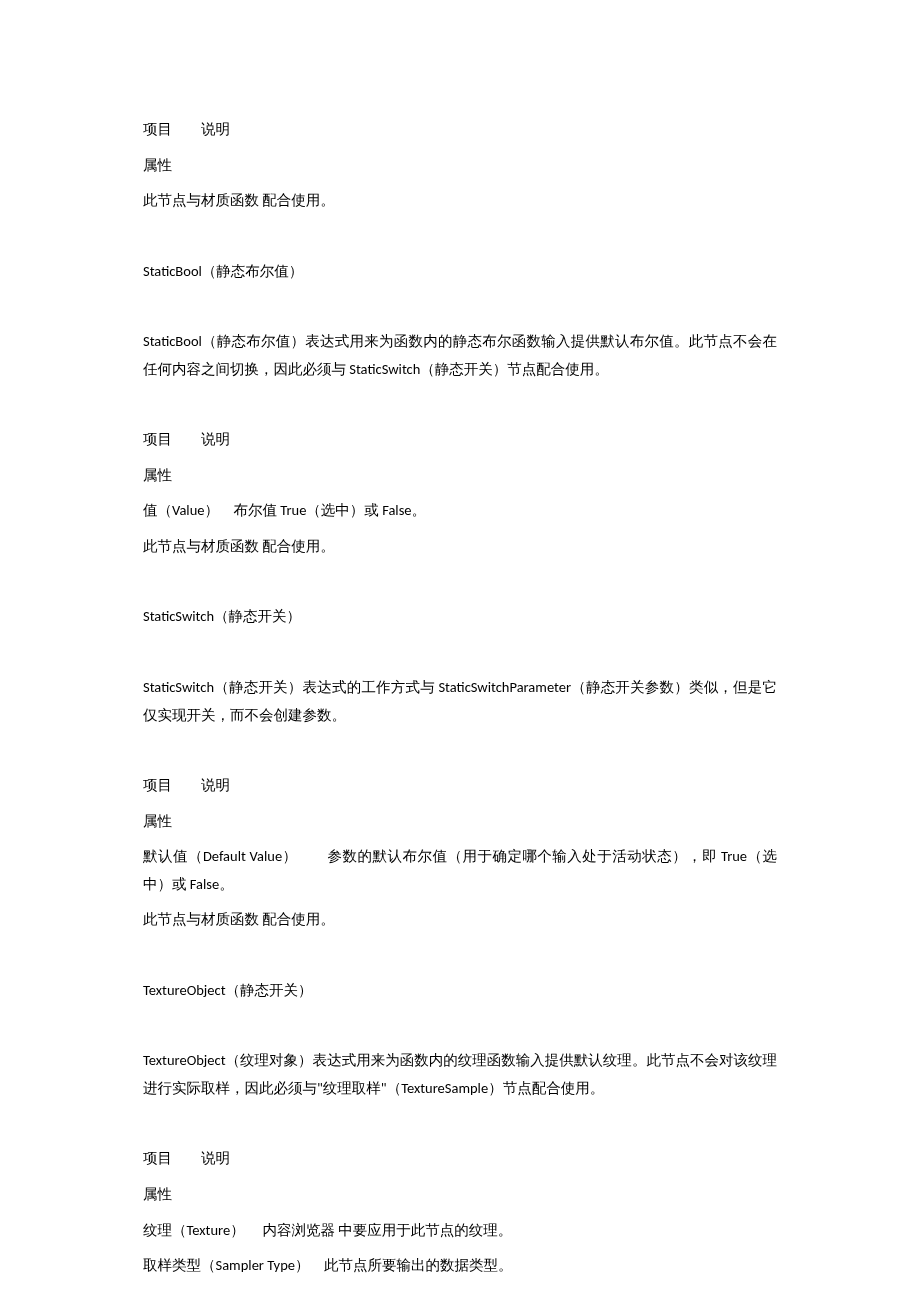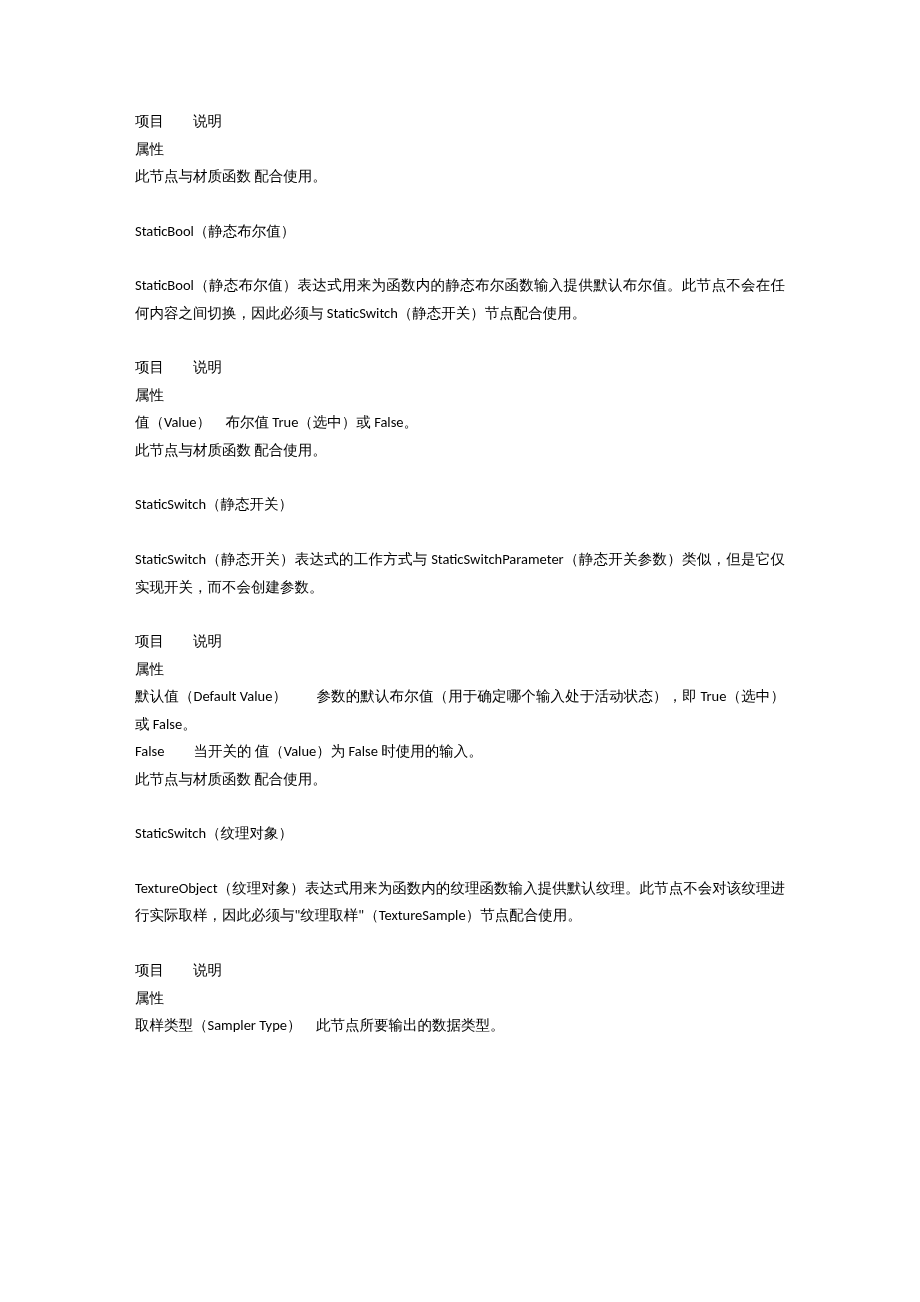--- a/index.html
+++ b/index.html
@@ -12,21 +12,21 @@
     color: #000000;
   }
   .page {
     width: 920px;
     min-height: 1302px;
     box-sizing: border-box;
     padding: 108px 135px 0 135px;
     text-align: justify;
   }
   .para {
-    margin: 0;
+    margin: 8px;
   }
   .block-gap {
     height: 27px;
   }
 </style>
 </head>
 <body>
 
 <div class="page" id="page-root">
     <p class="para">项目　　说明</p>
@@ -42,23 +42,23 @@
     <p class="para">值（Value）　布尔值 True（选中）或 False。</p>
     <p class="para">此节点与材质函数 配合使用。</p>
     <div class="block-gap"></div>
     <p class="para">StaticSwitch（静态开关）</p>
     <div class="block-gap"></div>
     <p class="para">StaticSwitch（静态开关）表达式的工作方式与 StaticSwitchParameter（静态开关参数）类似，但是它仅实现开关，而不会创建参数。</p>
     <div class="block-gap"></div>
     <p class="para">项目　　说明</p>
     <p class="para">属性</p>
     <p class="para">默认值（Default Value）　　参数的默认布尔值（用于确定哪个输入处于活动状态），即 True（选中）或 False。</p>
-    <p class="para">False　　当开关的 值（Value）为 False 时使用的输入。</p>
     <p class="para">此节点与材质函数 配合使用。</p>
     <div class="block-gap"></div>
-    <p class="para">StaticSwitch（纹理对象）</p>
+    <p class="para">TextureObject（静态开关）</p>
     <div class="block-gap"></div>
     <p class="para">TextureObject（纹理对象）表达式用来为函数内的纹理函数输入提供默认纹理。此节点不会对该纹理进行实际取样，因此必须与"纹理取样"（TextureSample）节点配合使用。</p>
     <div class="block-gap"></div>
     <p class="para">项目　　说明</p>
     <p class="para">属性</p>
+    <p class="para">纹理（Texture）　 内容浏览器 中要应用于此节点的纹理。</p>
     <p class="para">取样类型（Sampler Type）　此节点所要输出的数据类型。</p>
   </div>
 
 </body></html>

